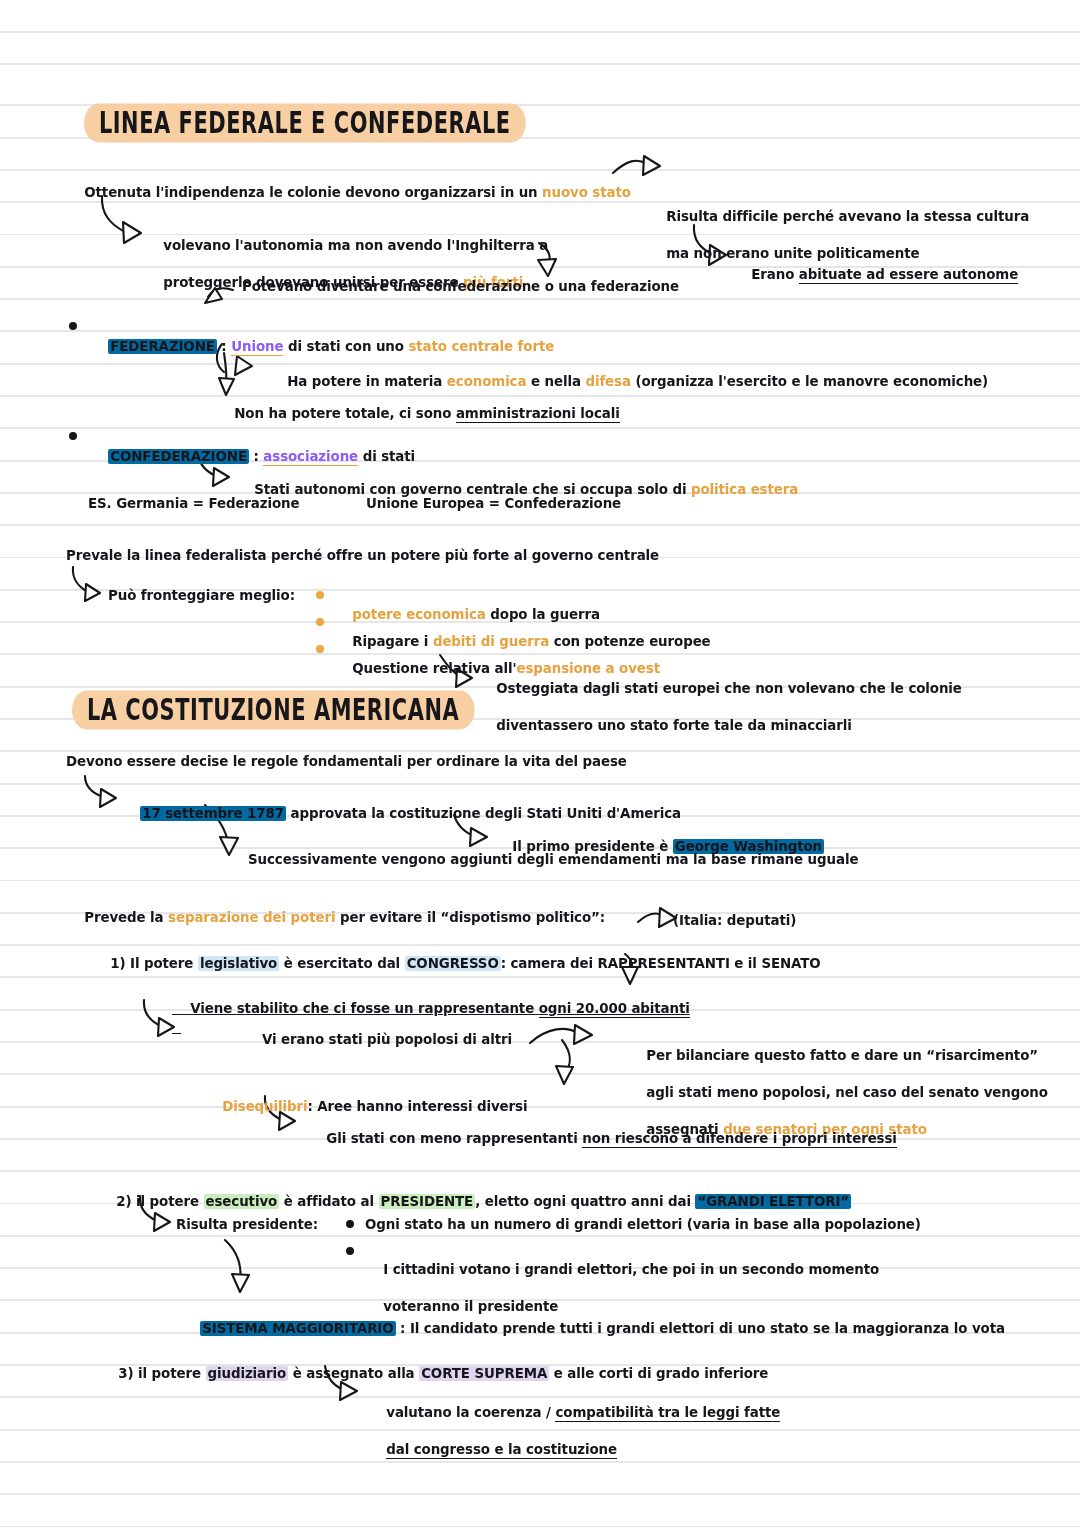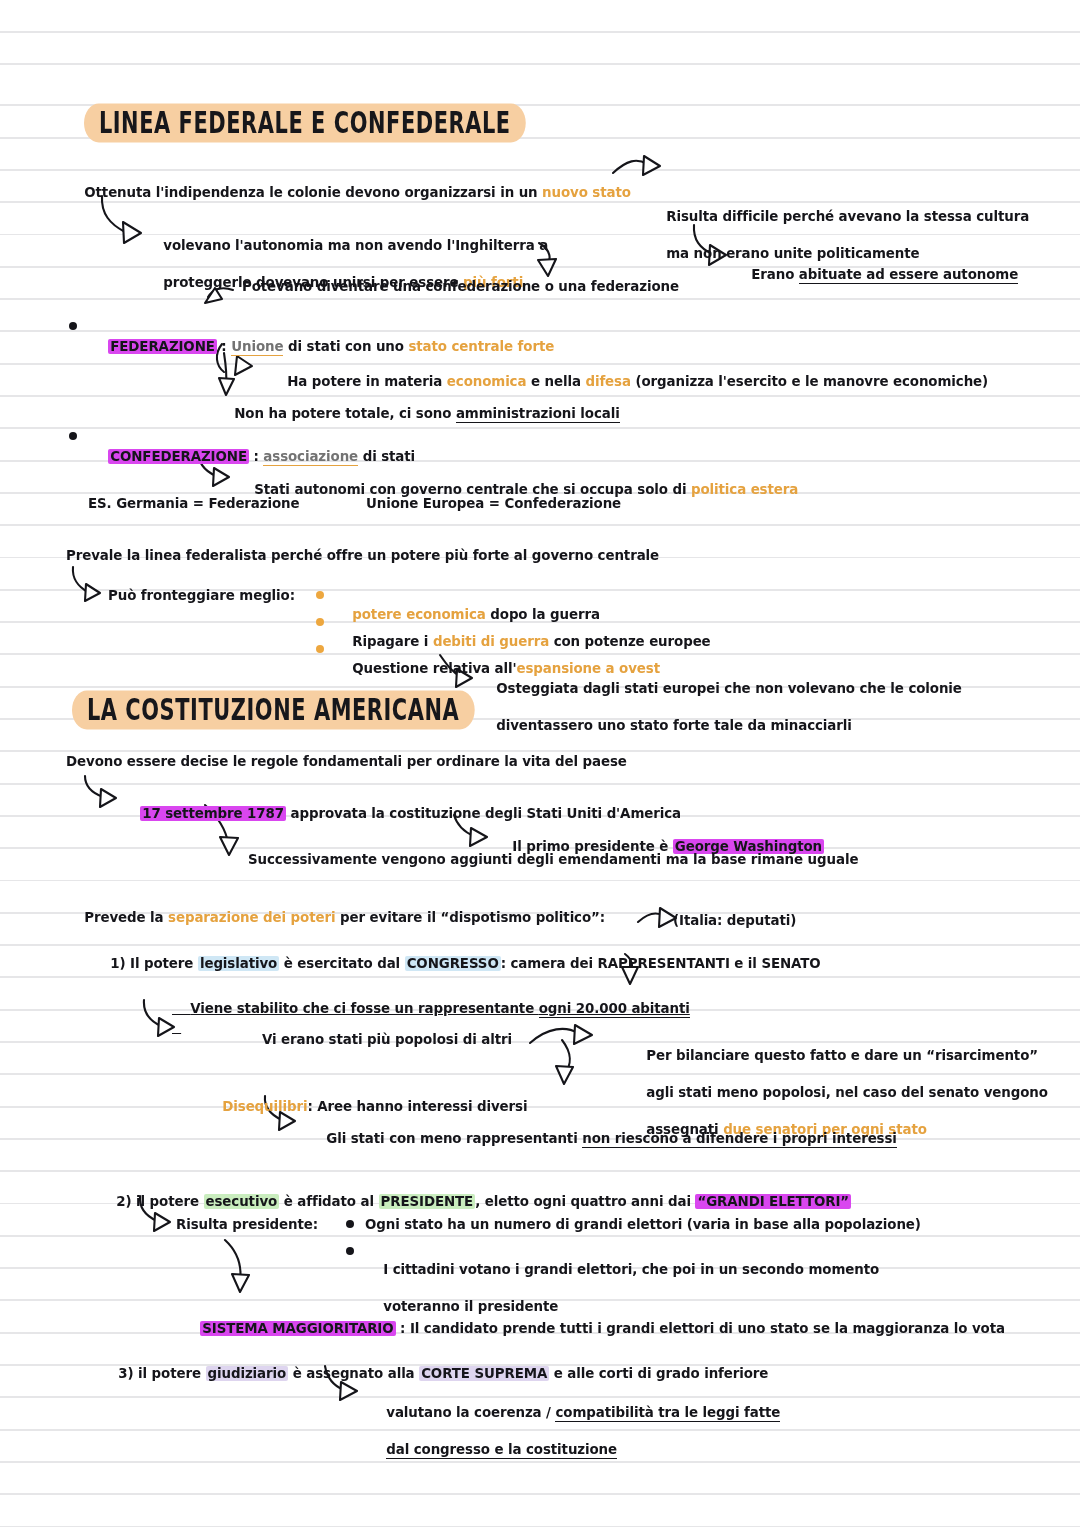--- a/index.html
+++ b/index.html
@@ -50,26 +50,26 @@
     line-height:27px;
     letter-spacing:0.6px;
     color:#17171b;
     transform:scaleY(1.22) scaleX(0.93);
     transform-origin:left center;
     white-space:pre;
   }
 
   
   .o  {color:#e5a23f;}                                   
-  .hl {background:#d946ef;padding:0 2px;border-radius:2px;}  
+  .hl {background:#0369a1;padding:0 2px;border-radius:2px;}  
   .hb {background:#cfe7f5;padding:0 2px;border-radius:2px;}  
   .hg {background:#c9edbe;padding:0 2px;border-radius:2px;}  
   .hp {background:#ded5ef;padding:0 2px;border-radius:2px;}  
   .u  {border-bottom:1.6px solid #15151a;padding-bottom:1px;}
-  .uo {border-bottom:1.6px solid #e5a23f;padding-bottom:1px;color:#737373;margin-top:48px;}
+  .uo {border-bottom:1.6px solid #e5a23f;padding-bottom:1px;color:#8b5cf6;margin-top:48px;}
 
   
   .bul{position:absolute;width:8px;height:8px;border-radius:50%;background:#15151a;}
   .bul.orange{background:#eda73f;}
 
   
   #arrows{position:absolute;left:0;top:0;width:1080px;height:1527px;z-index:1;
           pointer-events:none;}
 </style>
 </head>

